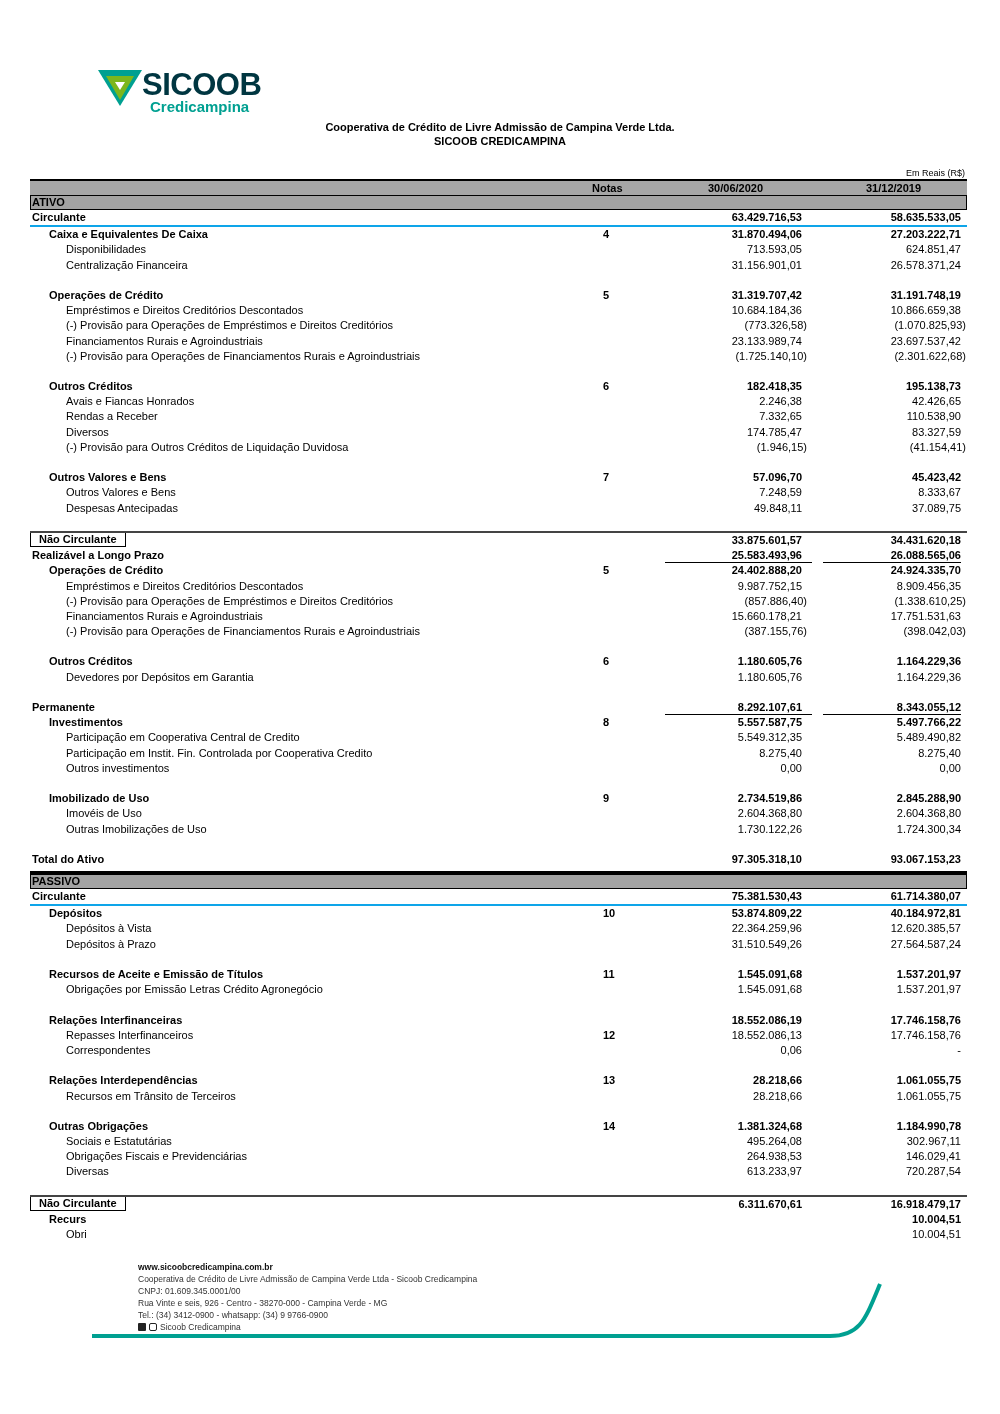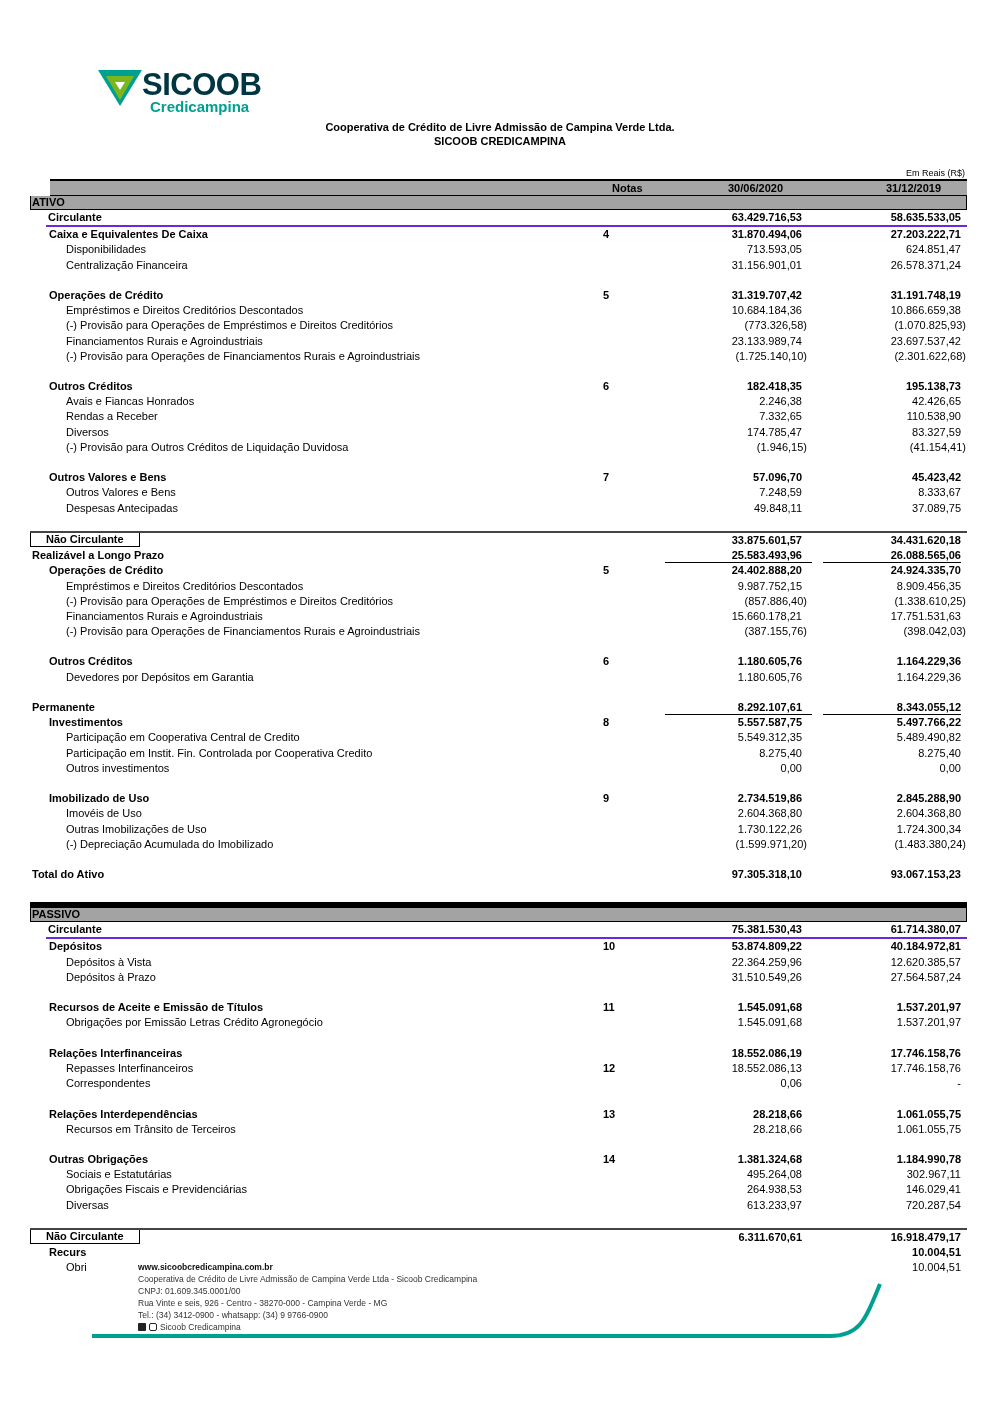--- a/index.html
+++ b/index.html
@@ -9,39 +9,39 @@
   .logo-mark { position:absolute; left:0; top:2px; width:44px; height:36px; }
   .logo-word { position:absolute; left:44px; top:0; font-size:31px; font-weight:bold;
                color:#003641; letter-spacing:-0.5px; line-height:34px; }
   .logo-sub { position:absolute; left:52px; top:30px; font-size:15px; font-weight:bold;
               color:#00a091; line-height:18px; }
   .titles { position:absolute; left:0; top:121px; width:1000px; text-align:center;
             font-size:11px; font-weight:bold; line-height:13.5px; }
   .unit { position:absolute; right:35px; top:168px; font-size:9px; }
   .sheet { position:absolute; left:30px; top:179px; width:937px; }
   .hdr { height:14px; background:#a6a6a6; border-top:2px solid #000; border-bottom:1px solid #000;
-         position:relative; font-size:11px; font-weight:bold;margin-left:20px; }
+         position:relative; font-size:11px; font-weight:bold; }
   .hdr span { position:absolute; top:1px; }
   .band { height:13px; background:#a3a3a3; border:1px solid #000; border-top:none;
           font-size:11px; font-weight:bold; padding-left:1px; line-height:13px; }
   .row { position:relative; height:15.2px; font-size:11px; line-height:14px; white-space:nowrap; }
   .row.blank { height:15.2px; }
   .lbl { position:absolute; left:2px; top:0; }
   .l1 .lbl { left:19px; }
   .l2 .lbl { left:36px; }
   .nota { position:absolute; left:573px; top:0; font-weight:bold; }
   .v1 { position:absolute; right:165px; top:0; text-align:left; }
   .v2 { position:absolute; right:6px; top:0; text-align:right;padding-left:28px; }
   .neg { margin-right:-5px; }
   .b { font-weight:bold; }
   .sec { border-top:2px solid #444; }
-  .sec .lbl { border:1px solid #000; border-top:none; left:0; padding:0 15px; height:13px; line-height:13px; }
+  .sec .lbl { border:1px solid #000; border-top:none; left:0; padding:0 8px; height:13px; line-height:13px; }
   .ul1 { position:absolute; right:155px; width:147px; bottom:0; border-bottom:1.5px solid #000; }
   .ul2 { position:absolute; right:6px; width:138px; bottom:0; border-bottom:1.5px solid #000; }
-  .secline { border-bottom:2px solid #6d28d9;margin-left:16px; }
+  .secline { border-bottom:2px solid #0ea5e9; }
   .footer { position:absolute; left:138px; top:1261px; font-size:8.5px; line-height:12px; color:#333; }
   .footer .web { font-weight:bold; color:#111; }
   .social { display:inline-block; width:8px; height:8px; margin-right:3px; vertical-align:-1px; }
   .fb { background:#222; border-radius:1px; }
   .ig { border:1px solid #222; border-radius:2px; box-sizing:border-box; }
   .wave { position:absolute; left:90px; top:1280px; width:800px; height:70px; }
   .mask { position:absolute; left:90px; top:1244px; width:790px; height:90px; background:#fff; }
 </style>
 </head>
 <body>
@@ -253,34 +253,29 @@
       <div class="row l2">
         <span class="lbl">Imovéis de Uso</span>
         <span class="v1">2.604.368,80</span>
         <span class="v2">2.604.368,80</span>
       </div>
       <div class="row l2">
         <span class="lbl">Outras Imobilizações de Uso</span>
         <span class="v1">1.730.122,26</span>
         <span class="v2">1.724.300,34</span>
       </div>
-      <div class="row l2">
-        <span class="lbl">(-) Depreciação Acumulada do Imobilizado</span>
-        <span class="v1 neg">(1.599.971,20)</span>
-        <span class="v2 neg">(1.483.380,24)</span>
-      </div>
       <div class="row blank"></div>
       <div class="row b">
         <span class="lbl">Total do Ativo</span>
         <span class="v1">97.305.318,10</span>
         <span class="v2">93.067.153,23</span>
       </div>
     </div>
 
-  <div class="band" style="border-top:6px solid #000000;margin-top:20px">PASSIVO</div>
+  <div class="band" style="border-top:4px solid #000000;margin-top:4px">PASSIVO</div>
   <div class="row b secline">
     <span class="lbl">Circulante</span>
     <span class="v1">75.381.530,43</span>
     <span class="v2">61.714.380,07</span>
   </div>
   <div id="passivo-body">
       <div class="row l1 b">
         <span class="lbl">Depósitos</span>
         <span class="nota">10</span>
         <span class="v1">53.874.809,22</span>

